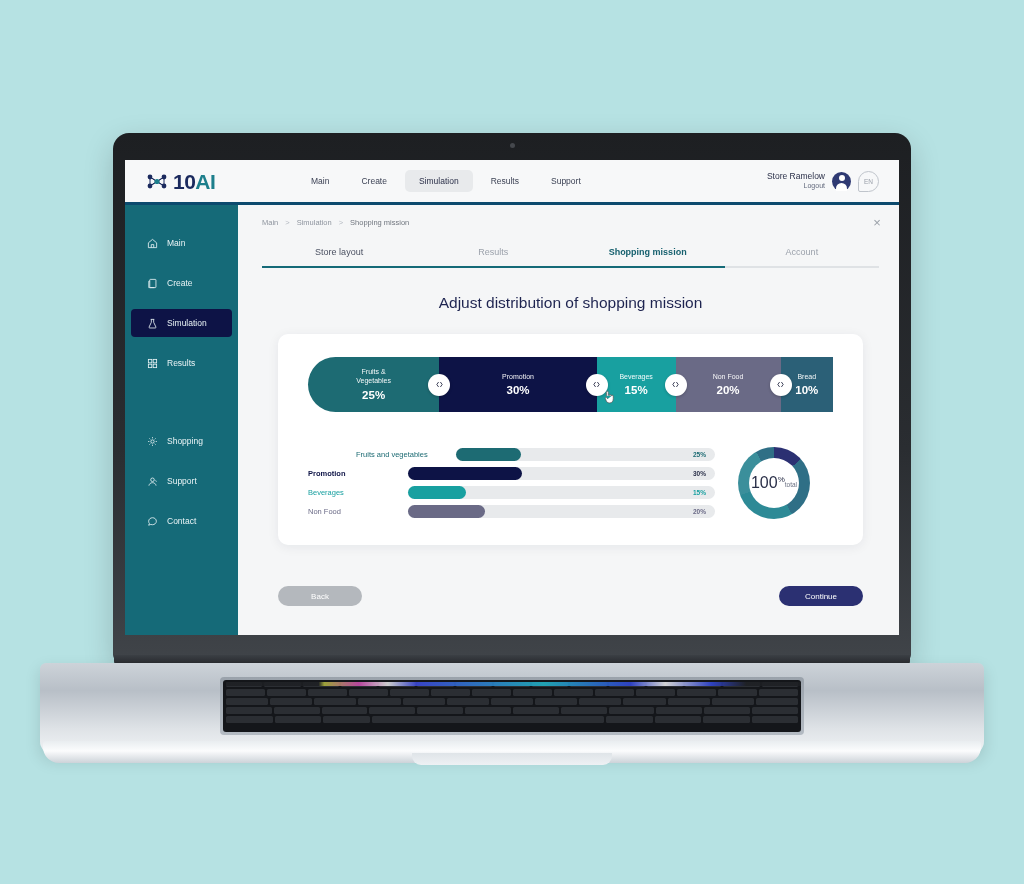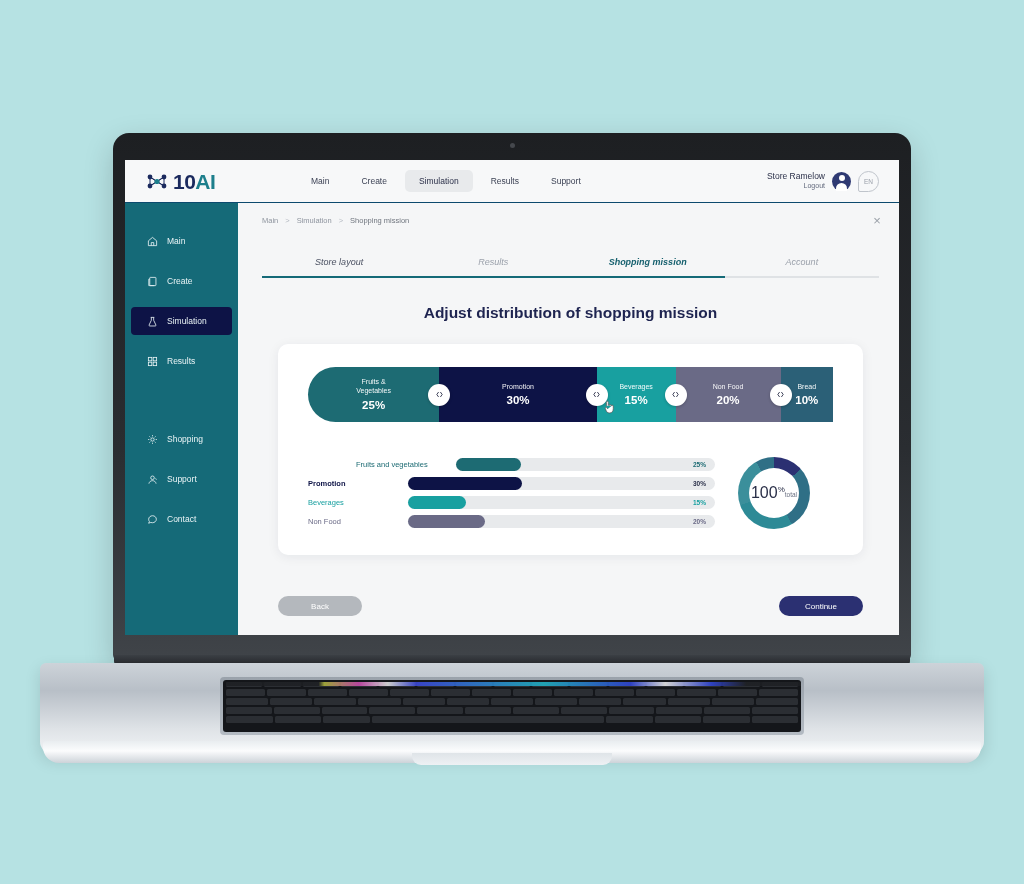--- a/index.html
+++ b/index.html
@@ -66,21 +66,21 @@
     opacity:.85;}
   .trackpad{
     position:absolute;left:50%;margin-left:-155px;top:78px;width:310px;height:6px;
     background:linear-gradient(180deg,#c6ccd3,#d7dce1);border-radius:2px;
   }
 
   
   .app{position:absolute;inset:0;display:flex;flex-direction:column;background:#f5f6f7;}
 
   .topbar{height:42px;background:#f7f8f9;display:flex;
-    border-bottom:1px solid #0c4a6e;flex:none;}
+    border-bottom:3px solid #0c4a6e;flex:none;}
   .logo{display:flex;align-items:center;gap:5px;padding-left:21px;width:145px;box-sizing:border-box;}
   .logo-text{font-size:21px;font-weight:700;letter-spacing:-.5px;line-height:1;}
   .logo-10{color:#1b2a5e;}
   .logo-ai{color:#1d7f8c;}
   .topnav{display:flex;align-items:center;gap:4px;margin-left:27px;}
   .topnav a{font-size:8.5px;color:#3c4255;text-decoration:none;padding:6px 14px;border-radius:5px;}
   .topnav a.active{background:#e8eaec;color:#2b3049;}
   .user{margin-left:auto;display:flex;align-items:center;gap:7px;padding-right:20px;}
   .user-text{text-align:right;line-height:1.25;}
   .user-name{font-size:8.5px;color:#2b3049;}
@@ -104,28 +104,28 @@
 
   .content{flex:1;background:#f5f6f7;display:flex;flex-direction:column;min-width:0;
     padding:0 20px 0 24px;box-sizing:border-box;position:relative;}
   .crumbrow{display:flex;align-items:center;height:34px;}
   .crumb{font-size:7.5px;color:#8f959f;}
   .crumb.sep{margin:0 7px;color:#b4b9c1;}
   .crumb.cur{color:#70767f;}
   .closex{position:absolute;right:14px;top:10px;width:16px;height:16px;color:#9aa0a8;
     font-size:13px;line-height:16px;text-align:center;}
 
-  .tabs{display:flex;margin-top:20px;font-style:italic;}
+  .tabs{display:flex;margin-top:8px;}
   .tab{flex:1;text-align:center;font-size:9px;color:#9ba1ab;padding-bottom:9px;}
   .tab.done{color:#4b5162;}
   .tab.active{color:#16606e;font-weight:700;}
   .tabtrack{height:2px;background:#dfe2e5;position:relative;}
   .tabfill{position:absolute;left:0;top:0;height:2px;width:75%;background:#156a78;}
 
-  .h1{text-align:center;font-size:15.5px;color:#1e2450;margin:26px 0 0;font-weight:700;}
+  .h1{text-align:center;font-size:15.5px;color:#1e2450;margin:26px 0 0;font-weight:400;}
 
   .card{margin:22px 16px 0 16px;background:#fff;border-radius:10px;
     box-shadow:0 2px 12px rgba(20,35,60,.07);padding:23px 30px 24px;}
 
   
   .dist{display:flex;height:55px;border-radius:28px;overflow:visible;position:relative;}
   .seg{position:relative;display:flex;flex-direction:column;align-items:center;justify-content:center;
     color:#fff;box-sizing:border-box;}
   .seg:first-child{border-radius:28px 0 0 28px;}
   .seg:last-child{border-radius:0 28px 28px 0;}

